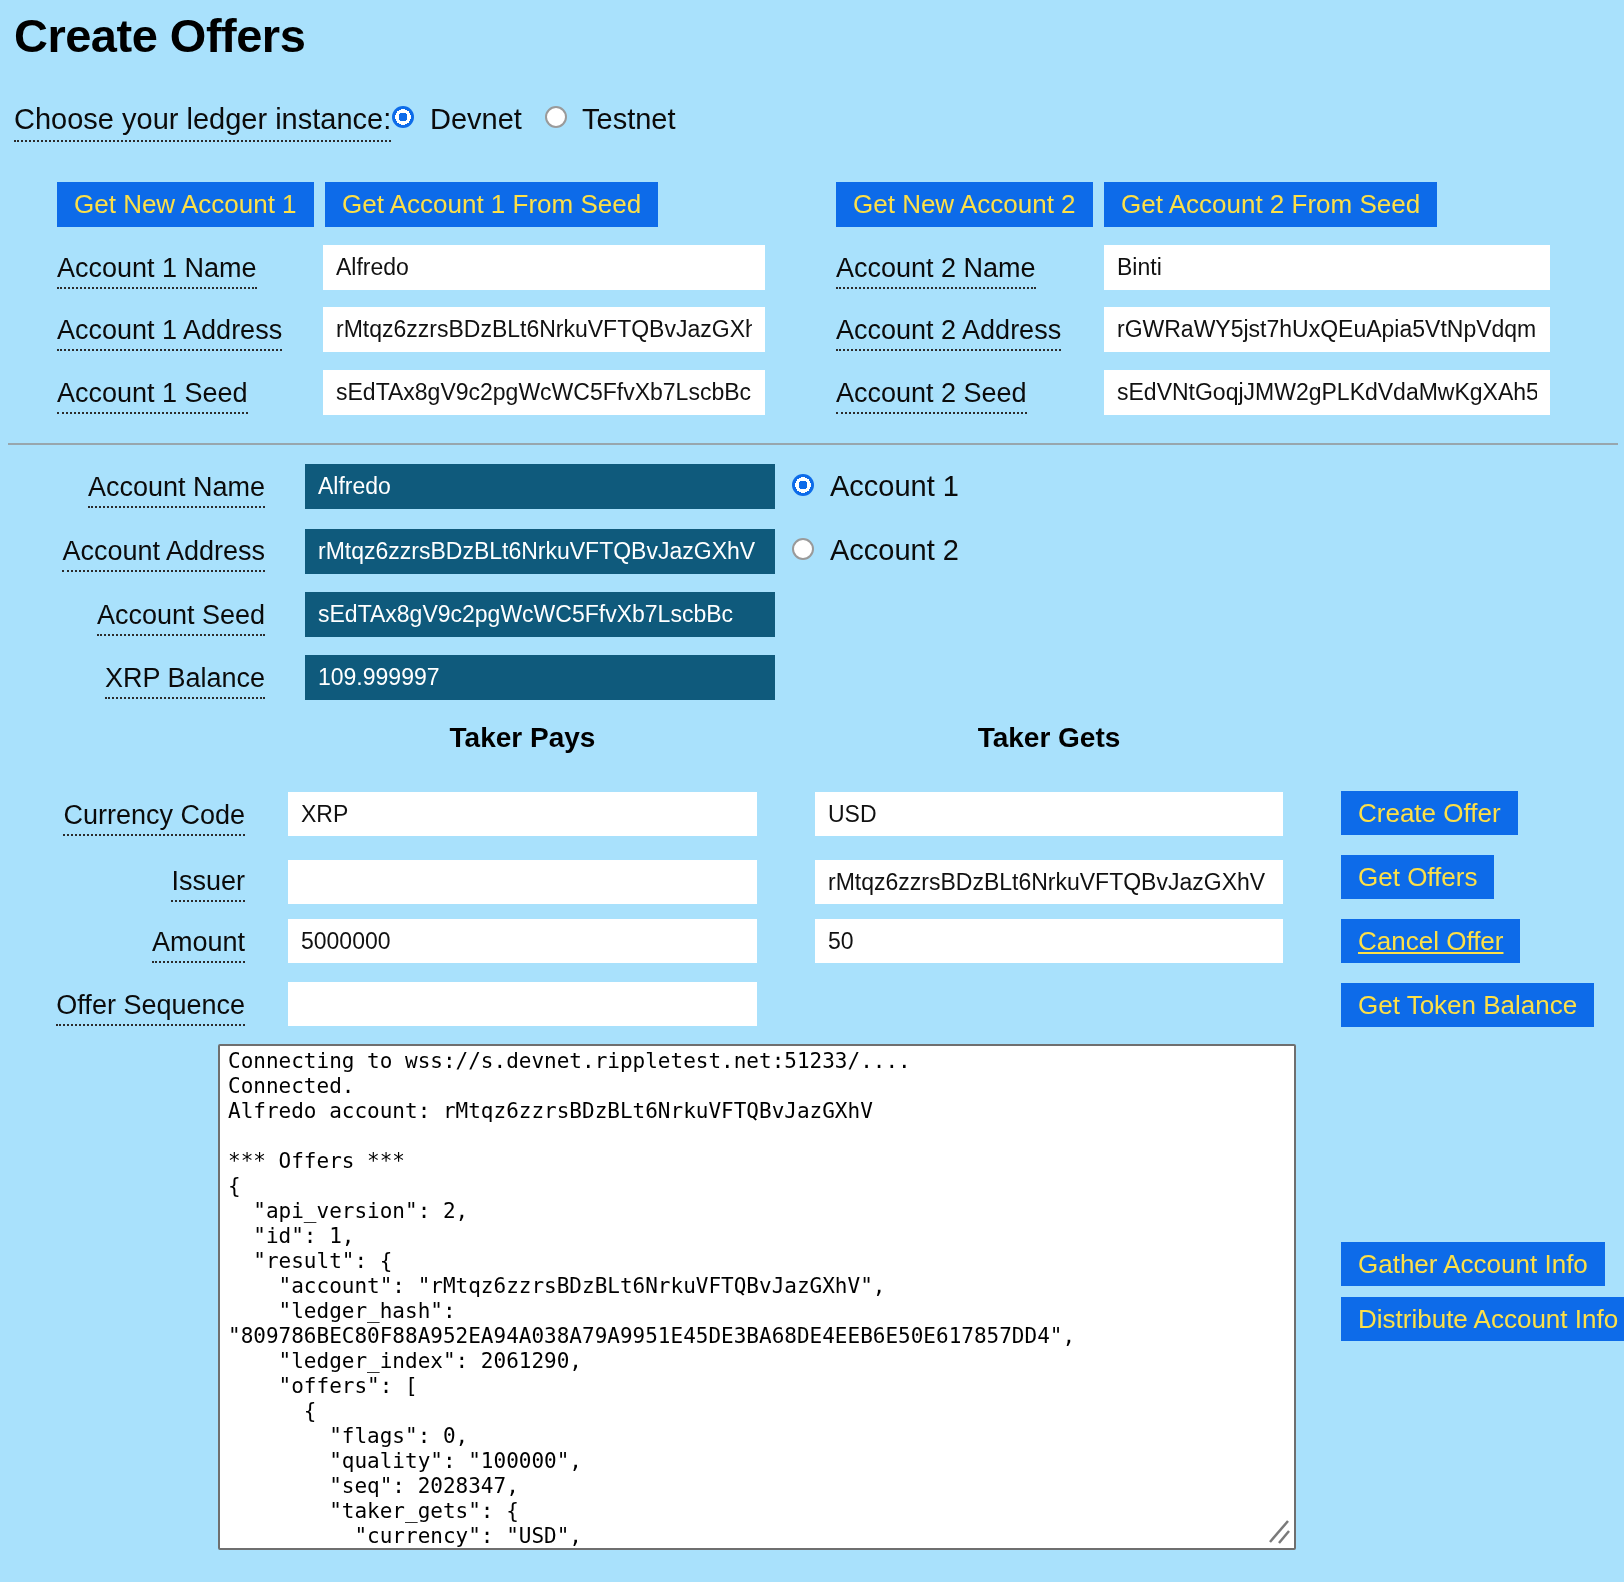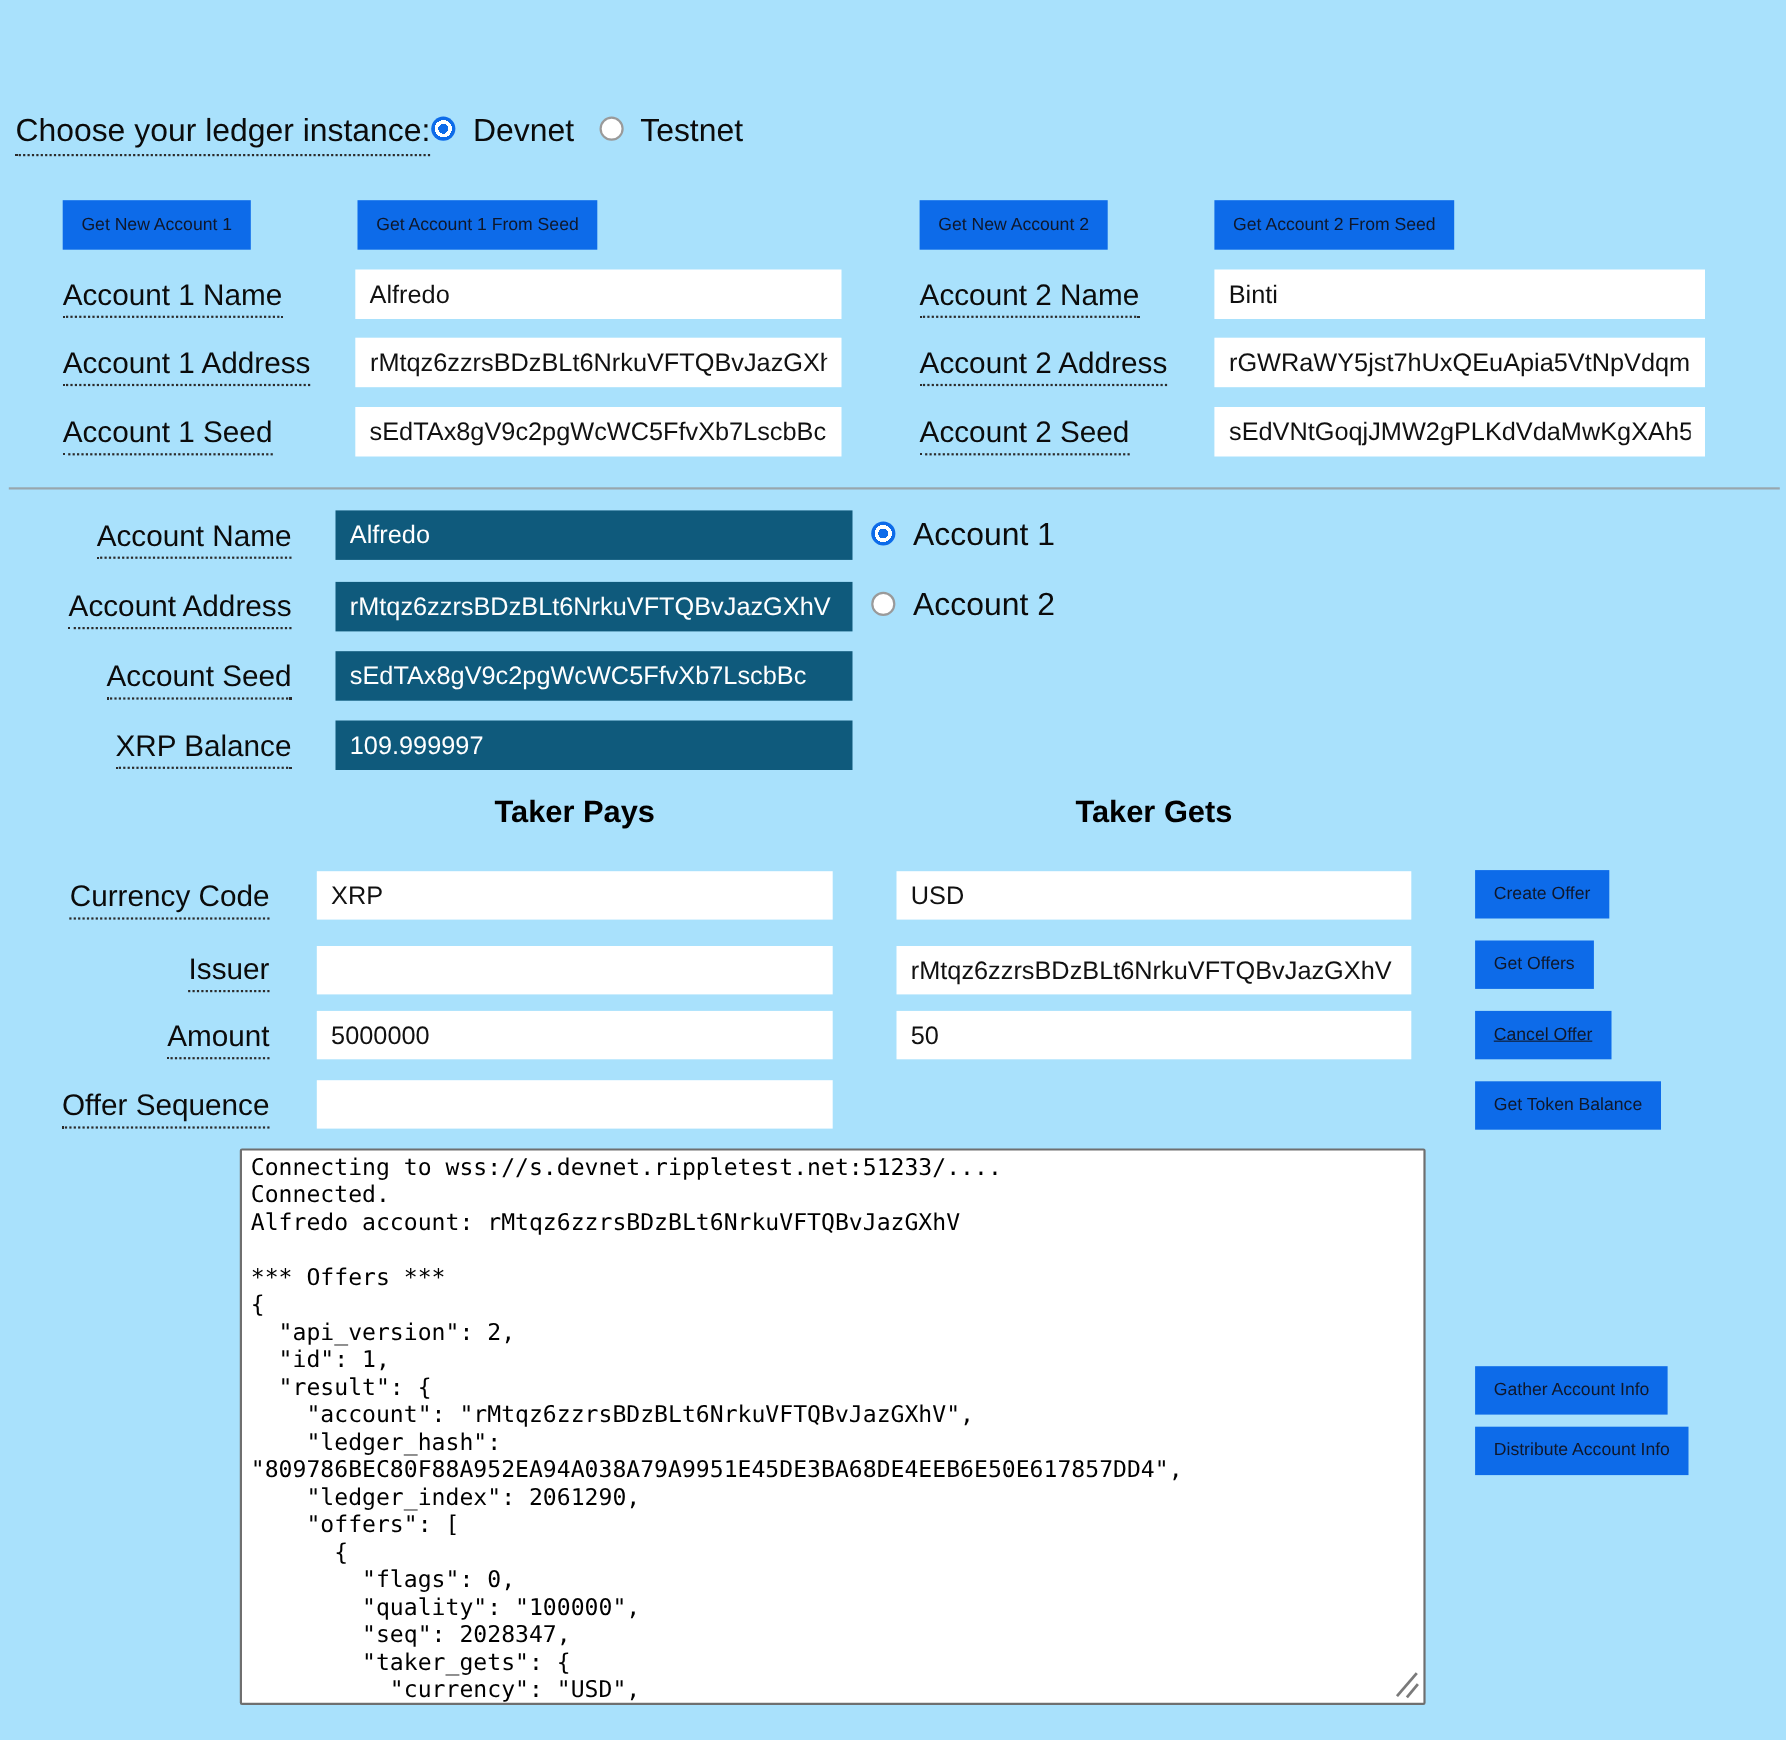--- a/index.html
+++ b/index.html
@@ -4,21 +4,21 @@
 <style>
   html,body{margin:0;padding:0;}
   body{background:#a9e1fc;font-family:"Liberation Sans",sans-serif;}
   .page{position:relative;width:1624px;height:1582px;background:#a9e1fc;overflow:hidden;}
   .abs{position:absolute;}
   h1.title{position:absolute;left:14px;top:8px;margin:0;font-size:47px;font-weight:bold;color:#000;letter-spacing:-0.5px;}
   .lbl{font-size:27px;color:#0b0b0b;}
   .biglbl{font-size:29px;color:#0b0b0b;}
   .dotted{border-bottom:2px dotted #2b2b2b;padding-bottom:4px;}
   .ralign{text-align:right;}
-  .btn{position:absolute;background:#0d6be9;color:#0f172a;font-size:16px;height:45px;
+  .btn{position:absolute;background:#0d6be9;color:#fde047;font-size:26px;height:45px;
        display:flex;align-items:center;justify-content:center;padding:0 17px;cursor:pointer;
        white-space:nowrap;border:none;}
   .btn.sm{height:44px;}
   input.field{position:absolute;border:none;background:#ffffff;height:45px;box-sizing:border-box;
        font-family:"Liberation Sans",sans-serif;font-size:23px;color:#111;padding:0 13px;outline:none;}
   input.teal{background:#0f5a7c;color:#ffffff;}
   .radio{position:absolute;width:22px;height:22px;border-radius:50%;cursor:pointer;}
   .radio.off{background:#fff;border:2px solid #9a9a9a;box-sizing:border-box;}
   .radio.on{background:radial-gradient(circle,#0d6be9 0 4.5px,#ffffff 4.5px 7.8px,#0d6be9 7.8px 11px);}
   .hdr{position:absolute;font-size:28px;font-weight:bold;color:#000;text-align:center;}
@@ -27,20 +27,21 @@
        background:#fff;border:2px solid #6f6f6f;border-radius:2px;resize:none;overflow:hidden;
        font-family:"DejaVu Sans Mono","Liberation Mono",monospace;font-size:21px;line-height:25px;
        color:#000;padding:3px 8px;white-space:pre;outline:none;}
   .grip{position:absolute;left:1266px;top:1518px;width:26px;height:28px;pointer-events:none;}
 </style>
 </head>
 <body>
 
 <div class="page">
 
+  <h1 class="title">Create Offers</h1>
 
   <span class="abs biglbl dotted" style="left:14px;top:103px;">Choose your ledger instance:</span>
   <span class="radio on" style="left:392px;top:106px;"></span>
   <span class="abs biglbl" style="left:430px;top:103px;">Devnet</span>
   <span class="radio off" style="left:545px;top:106px;"></span>
   <span class="abs biglbl" style="left:582px;top:103px;">Testnet</span>
 
   <button class="btn" style="left:57px;top:182px;">Get New Account 1</button>
   <button class="btn" style="left:325px;top:182px;">Get Account 1 From Seed</button>
 

